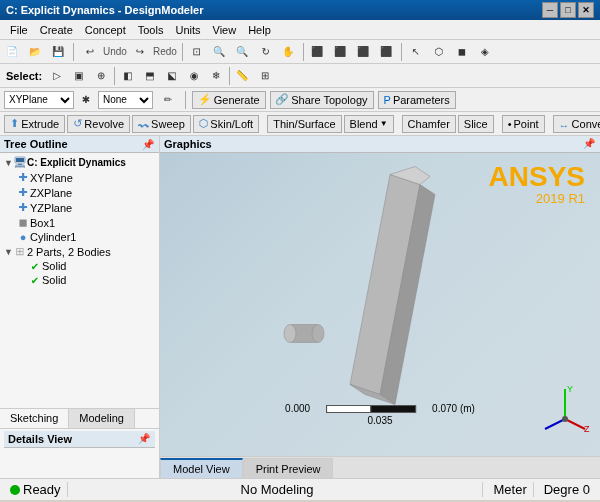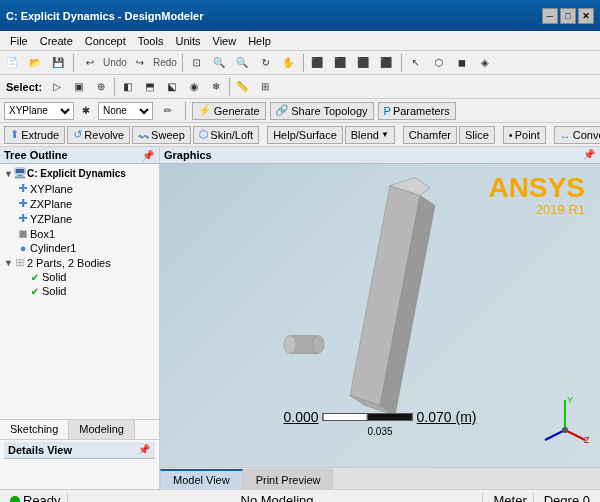--- a/index.html
+++ b/index.html
@@ -2,21 +2,21 @@
 <html><head>
   <meta charset="utf-8">
   <style>
     * { margin: 0; padding: 0; box-sizing: border-box; }
     body { width: 600px; height: 502px; overflow: hidden; font-family: 'Segoe UI', Arial, sans-serif; font-size: 11px; background: #d4d0c8; }
 
     
     .title-bar {
       background: linear-gradient(to bottom, #0a5fa8, #0a4a8a);
       color: white;
-      height: 31px;
+      height: 20px;
       display: flex;
       align-items: center;
       justify-content: space-between;
       padding: 0 6px;
       font-size: 11px;
       font-weight: bold;
     }
     .title-bar-controls { display: flex; gap: 2px; }
     .title-btn {
       width: 16px; height: 16px;
@@ -438,21 +438,21 @@
   <div class="feat-btn">
     <span style="color:#4488cc;">〰</span>
     <span>Sweep</span>
   </div>
   <div class="feat-btn">
     <span style="color:#4488cc;">⬡</span>
     <span>Skin/Loft</span>
   </div>
   <div class="feat-sep"></div>
   <div class="feat-btn">
-    <span>Help/Surface</span>
+    <span>Thin/Surface</span>
   </div>
   <div class="feat-btn">
     <span>Blend</span>
     <span style="font-size:8px;">▼</span>
   </div>
   <div class="feat-sep"></div>
   <div class="feat-btn">
     <span>Chamfer</span>
   </div>
   <div class="feat-btn">
@@ -583,21 +583,21 @@
 
           <rect x="130" y="170" width="28" height="18" rx="2" fill="#aaa" stroke="#888" stroke-width="0.5"></rect>
 
           <ellipse cx="130" cy="179" rx="6" ry="9" fill="#c0c0c0" stroke="#888" stroke-width="0.5"></ellipse>
 
           <ellipse cx="158" cy="179" rx="6" ry="9" fill="#b0b0b0" stroke="#888" stroke-width="0.5"></ellipse>
         </g>
       </svg>
 
       <div class="scale-bar">
-        <div style="display:flex; align-items:center; gap:4px; font-size:14px;text-decoration:underline;">
+        <div style="display:flex; align-items:center; gap:16px; font-size:10px;">
           <span>0.000</span>
           <div style="width:90px; height:8px; background:#111; border:1px solid #555; position:relative;">
             <div style="position:absolute;top:0;left:0;width:50%;height:100%;background:#fff;border-right:1px solid #555;"></div>
           </div>
           <span>0.070 (m)</span>
         </div>
         <div style="font-size:10px;margin-top:1px;">
           <span>0.035</span>
         </div>
       </div>

